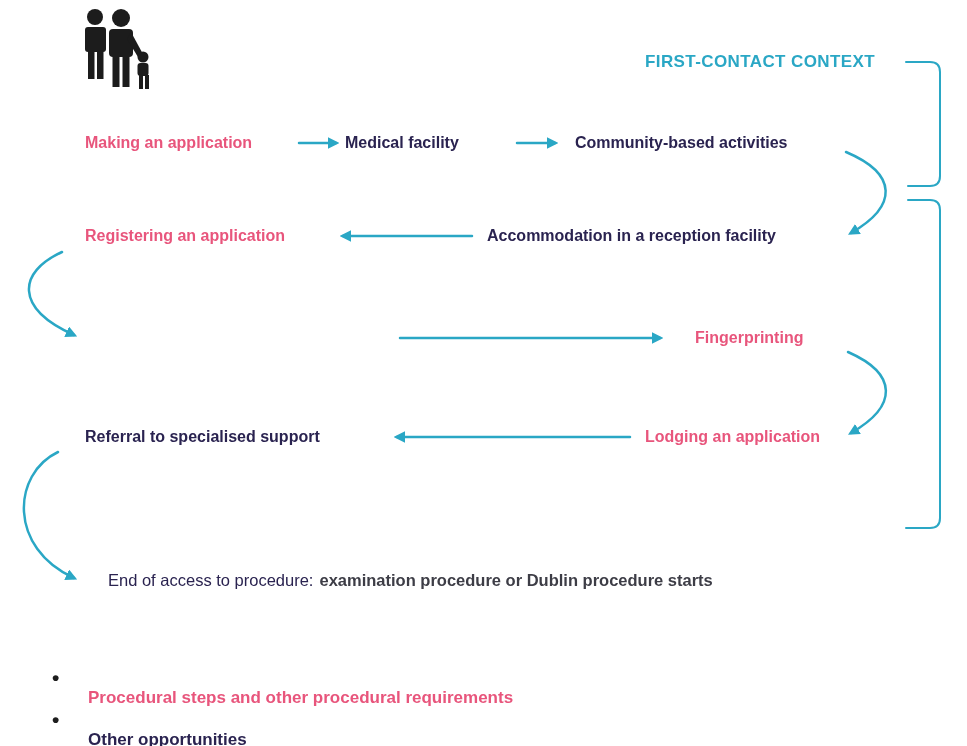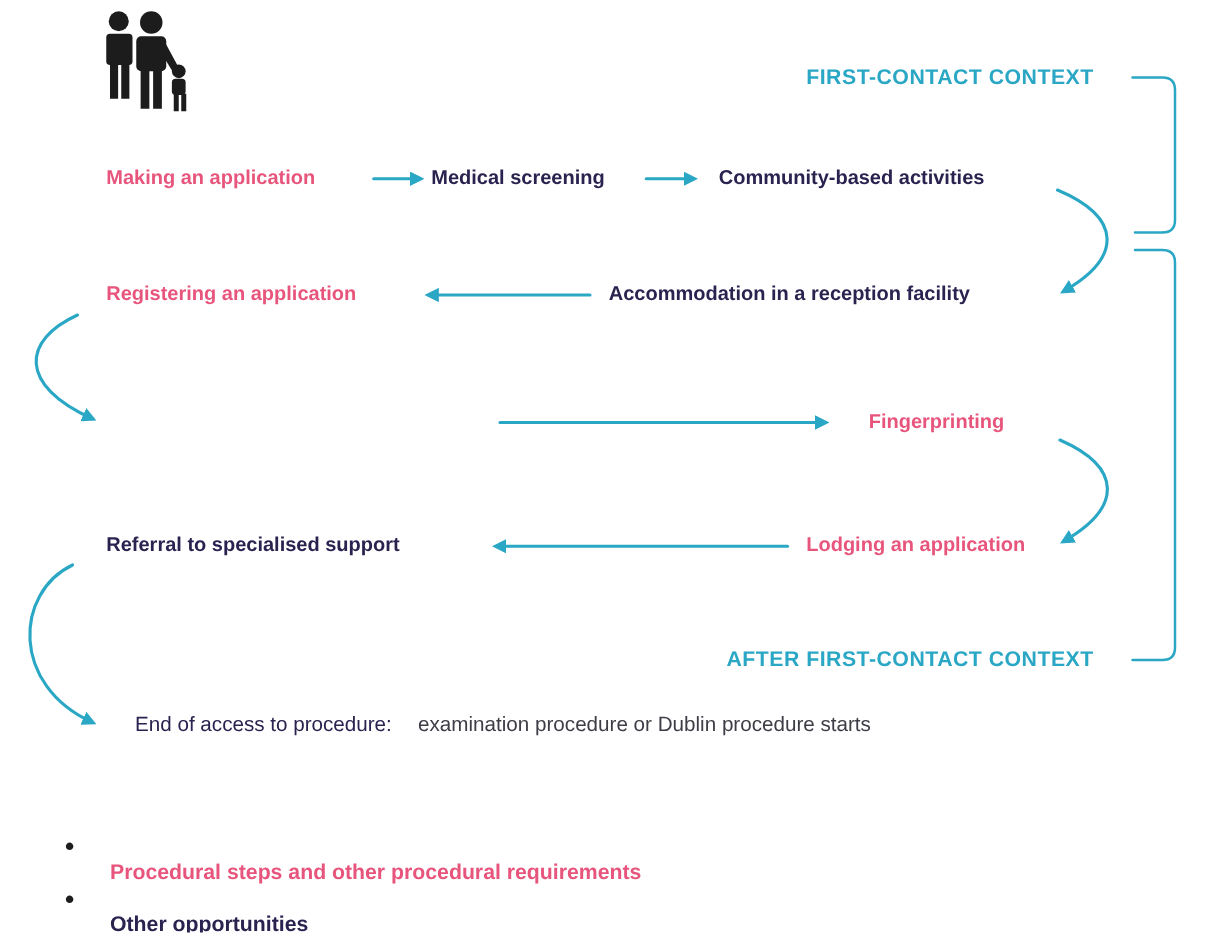--- a/index.html
+++ b/index.html
@@ -68,21 +68,21 @@
   }
   .endrow{
     position:absolute;
     left:88px;
     top:570px;
     font-size:16.5px;
     line-height:21px;
     white-space:nowrap;
   }
   .endrow .b{font-weight:normal;color:var(--navy);margin-left:20px;}
-  .endrow .r{font-weight:400;color:var(--text);margin-left:21px;}
+  .endrow .r{font-weight:700;color:var(--text);margin-left:6px;}
   .legend-item{
     position:absolute;
     white-space:nowrap;
   }
   .legend-bullet{
     position:absolute;
     left:52px;
     font-size:21px;
     line-height:20px;
     color:#1d1d1d;
@@ -142,24 +142,23 @@
 
         <circle cx="67" cy="49" r="5.5"></circle>
         <rect x="61.5" y="55" width="11" height="13" rx="3"></rect>
         <rect x="63" y="67" width="4" height="14"></rect>
         <rect x="69" y="67" width="4" height="14"></rect>
       </g>
     </svg>
   </div>
 
   <div class="ctx" style="top:52px">FIRST-CONTACT CONTEXT</div>
-  <div class="ctx" style="top:518px">AFTER FIRST-CONTACT CONTEXT</div>
 
   <div class="step pink" style="left:85px;top:133px">Making an application</div>
-  <div class="step" style="left:345px;top:133px">Medical screening</div>
+  <div class="step" style="left:345px;top:133px">Medical facility</div>
   <div class="step pink" style="left:85px;top:226px">Registering an application</div>
 
   <div class="step" style="left:575px;top:133px">Community-based activities</div>
   <div class="step" style="left:487px;top:226px">Accommodation in a reception facility</div>
 
   <div class="step pink" style="left:695px;top:328px">Fingerprinting</div>
 
   <div class="step" style="left:85px;top:427px">Referral to specialised support</div>
   <div class="step pink" style="left:645px;top:427px">Lodging an application</div>
 

